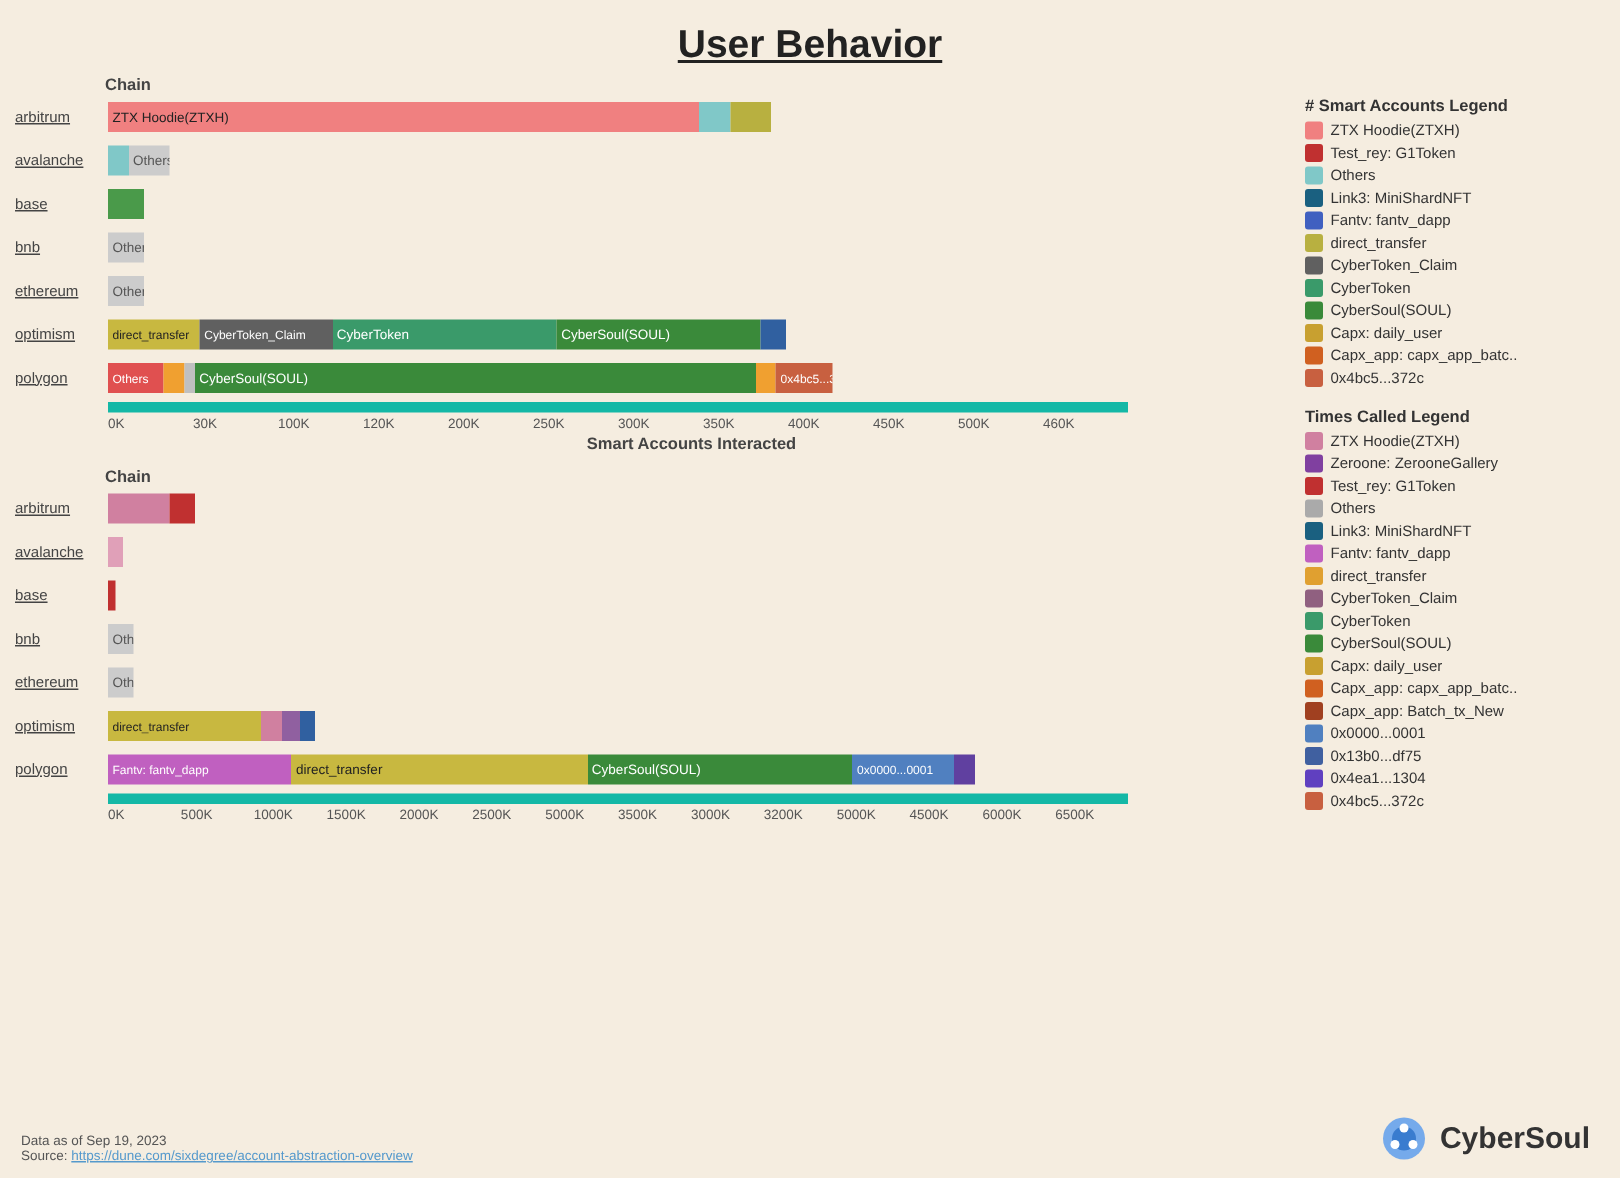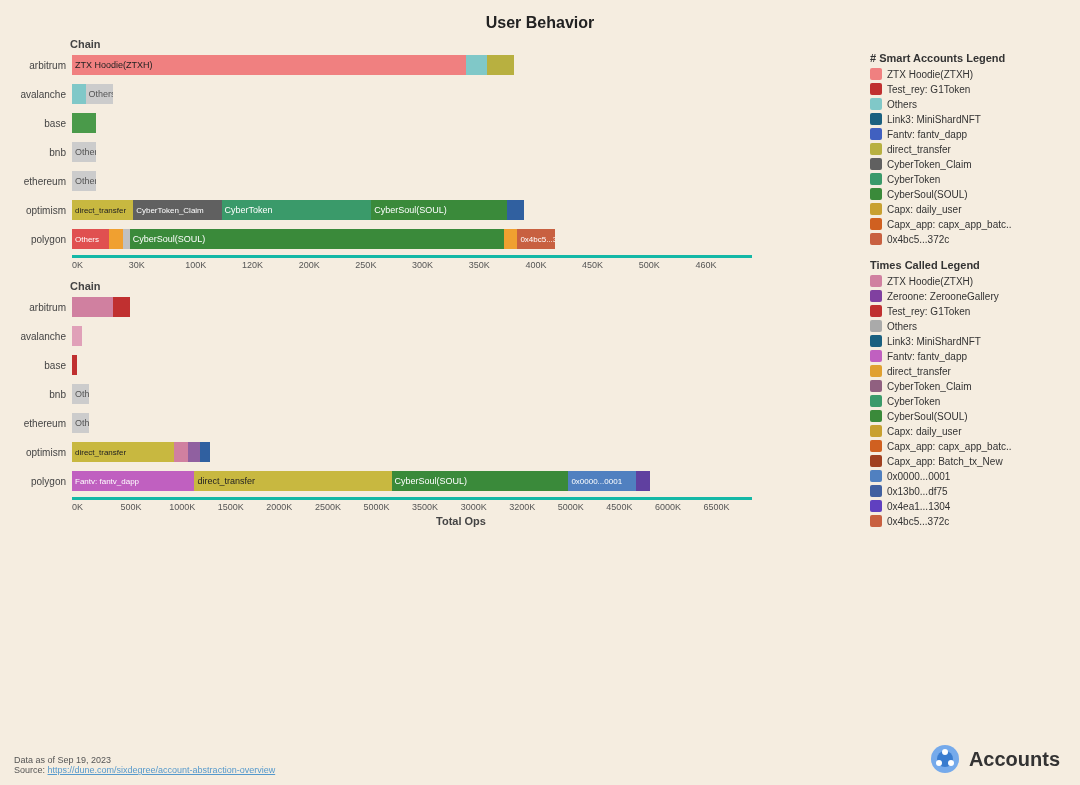--- a/index.html
+++ b/index.html
@@ -6,24 +6,25 @@
     body {
       background: #f5ede0;
       font-family: Arial, sans-serif;
       width: 1080px;
       height: 785px;
       overflow: hidden;
       position: relative;
     }
     .page-title {
       text-align: center;
-      font-size: 16px;
+      font-size: 26px;
       font-weight: bold;
       padding: 14px 0 6px;
       color: #222;
+      text-decoration: underline;
     }
     .main-layout {
       display: flex;
       width: 100%;
       padding: 0 10px;
     }
     .charts-area {
       flex: 1;
       padding-right: 10px;
     }
@@ -46,25 +47,25 @@
       margin-bottom: 2px;
     }
     .bar-row {
       display: flex;
       align-items: center;
       height: 26px;
       margin-bottom: 3px;
     }
     .row-label {
       width: 62px;
-      text-align: right;
       font-size: 10px;
       color: #444;
       padding-right: 6px;
       flex-shrink: 0;
+      text-decoration: underline;
     }
     .bar-track {
       display: flex;
       height: 20px;
       align-items: center;
       position: relative;
     }
     .bar-segment {
       height: 100%;
       position: relative;
@@ -78,21 +79,21 @@
       white-space: nowrap;
       padding: 0 3px;
       overflow: hidden;
     }
     .bar-segment-label-dark {
       color: #222;
     }
     .x-axis {
       display: flex;
       margin-left: 62px;
-      border-top: 3px solid #14b8a6;
+      border-top: 7px solid #14b8a6;
       padding-top: 2px;
     }
     .x-tick {
       font-size: 9px;
       color: #555;
       flex: 1;
       text-align: left;
     }
     .x-axis-title {
       text-align: center;
@@ -258,20 +259,21 @@
           <span class="x-tick">120K</span>
           <span class="x-tick">200K</span>
           <span class="x-tick">250K</span>
           <span class="x-tick">300K</span>
           <span class="x-tick">350K</span>
           <span class="x-tick">400K</span>
           <span class="x-tick">450K</span>
           <span class="x-tick">500K</span>
           <span class="x-tick">460K</span>
         </div>
+        <div class="x-axis-title">Smart Accounts Interacted</div>
       </div>
     </div>
 
     <div style="margin-top:10px;">
       <div class="axis-label-chain">Chain</div>
 
       <div class="chart-wrapper">
 
         <div class="bar-row">
           <div class="row-label">arbitrum</div>
@@ -353,21 +355,20 @@
           <span class="x-tick">2500K</span>
           <span class="x-tick">5000K</span>
           <span class="x-tick">3500K</span>
           <span class="x-tick">3000K</span>
           <span class="x-tick">3200K</span>
           <span class="x-tick">5000K</span>
           <span class="x-tick">4500K</span>
           <span class="x-tick">6000K</span>
           <span class="x-tick">6500K</span>
         </div>
-        <div class="x-axis-title">Total Ops</div>
       </div>
     </div>
 
   </div>
 
   <div class="legend-area">
     <div class="legend-section-title"># Smart Accounts Legend</div>
     <div id="sa-legend">
         <div class="legend-item">
           <div class="legend-color" style="background:#f08080;"></div>
@@ -501,14 +502,14 @@
 </div>
 
 <div class="brand">
   <svg class="brand-icon" viewBox="0 0 32 32">
     <circle cx="16" cy="16" r="14" fill="#5599ee" opacity="0.8"></circle>
     <circle cx="16" cy="16" r="8" fill="#3377cc" opacity="0.9"></circle>
     <circle cx="16" cy="9" r="3" fill="white"></circle>
     <circle cx="22" cy="20" r="3" fill="white"></circle>
     <circle cx="10" cy="20" r="3" fill="white"></circle>
   </svg>
-  <span>Accounts</span>
+  <span>CyberSoul</span>
 </div>
 
 </body></html>

